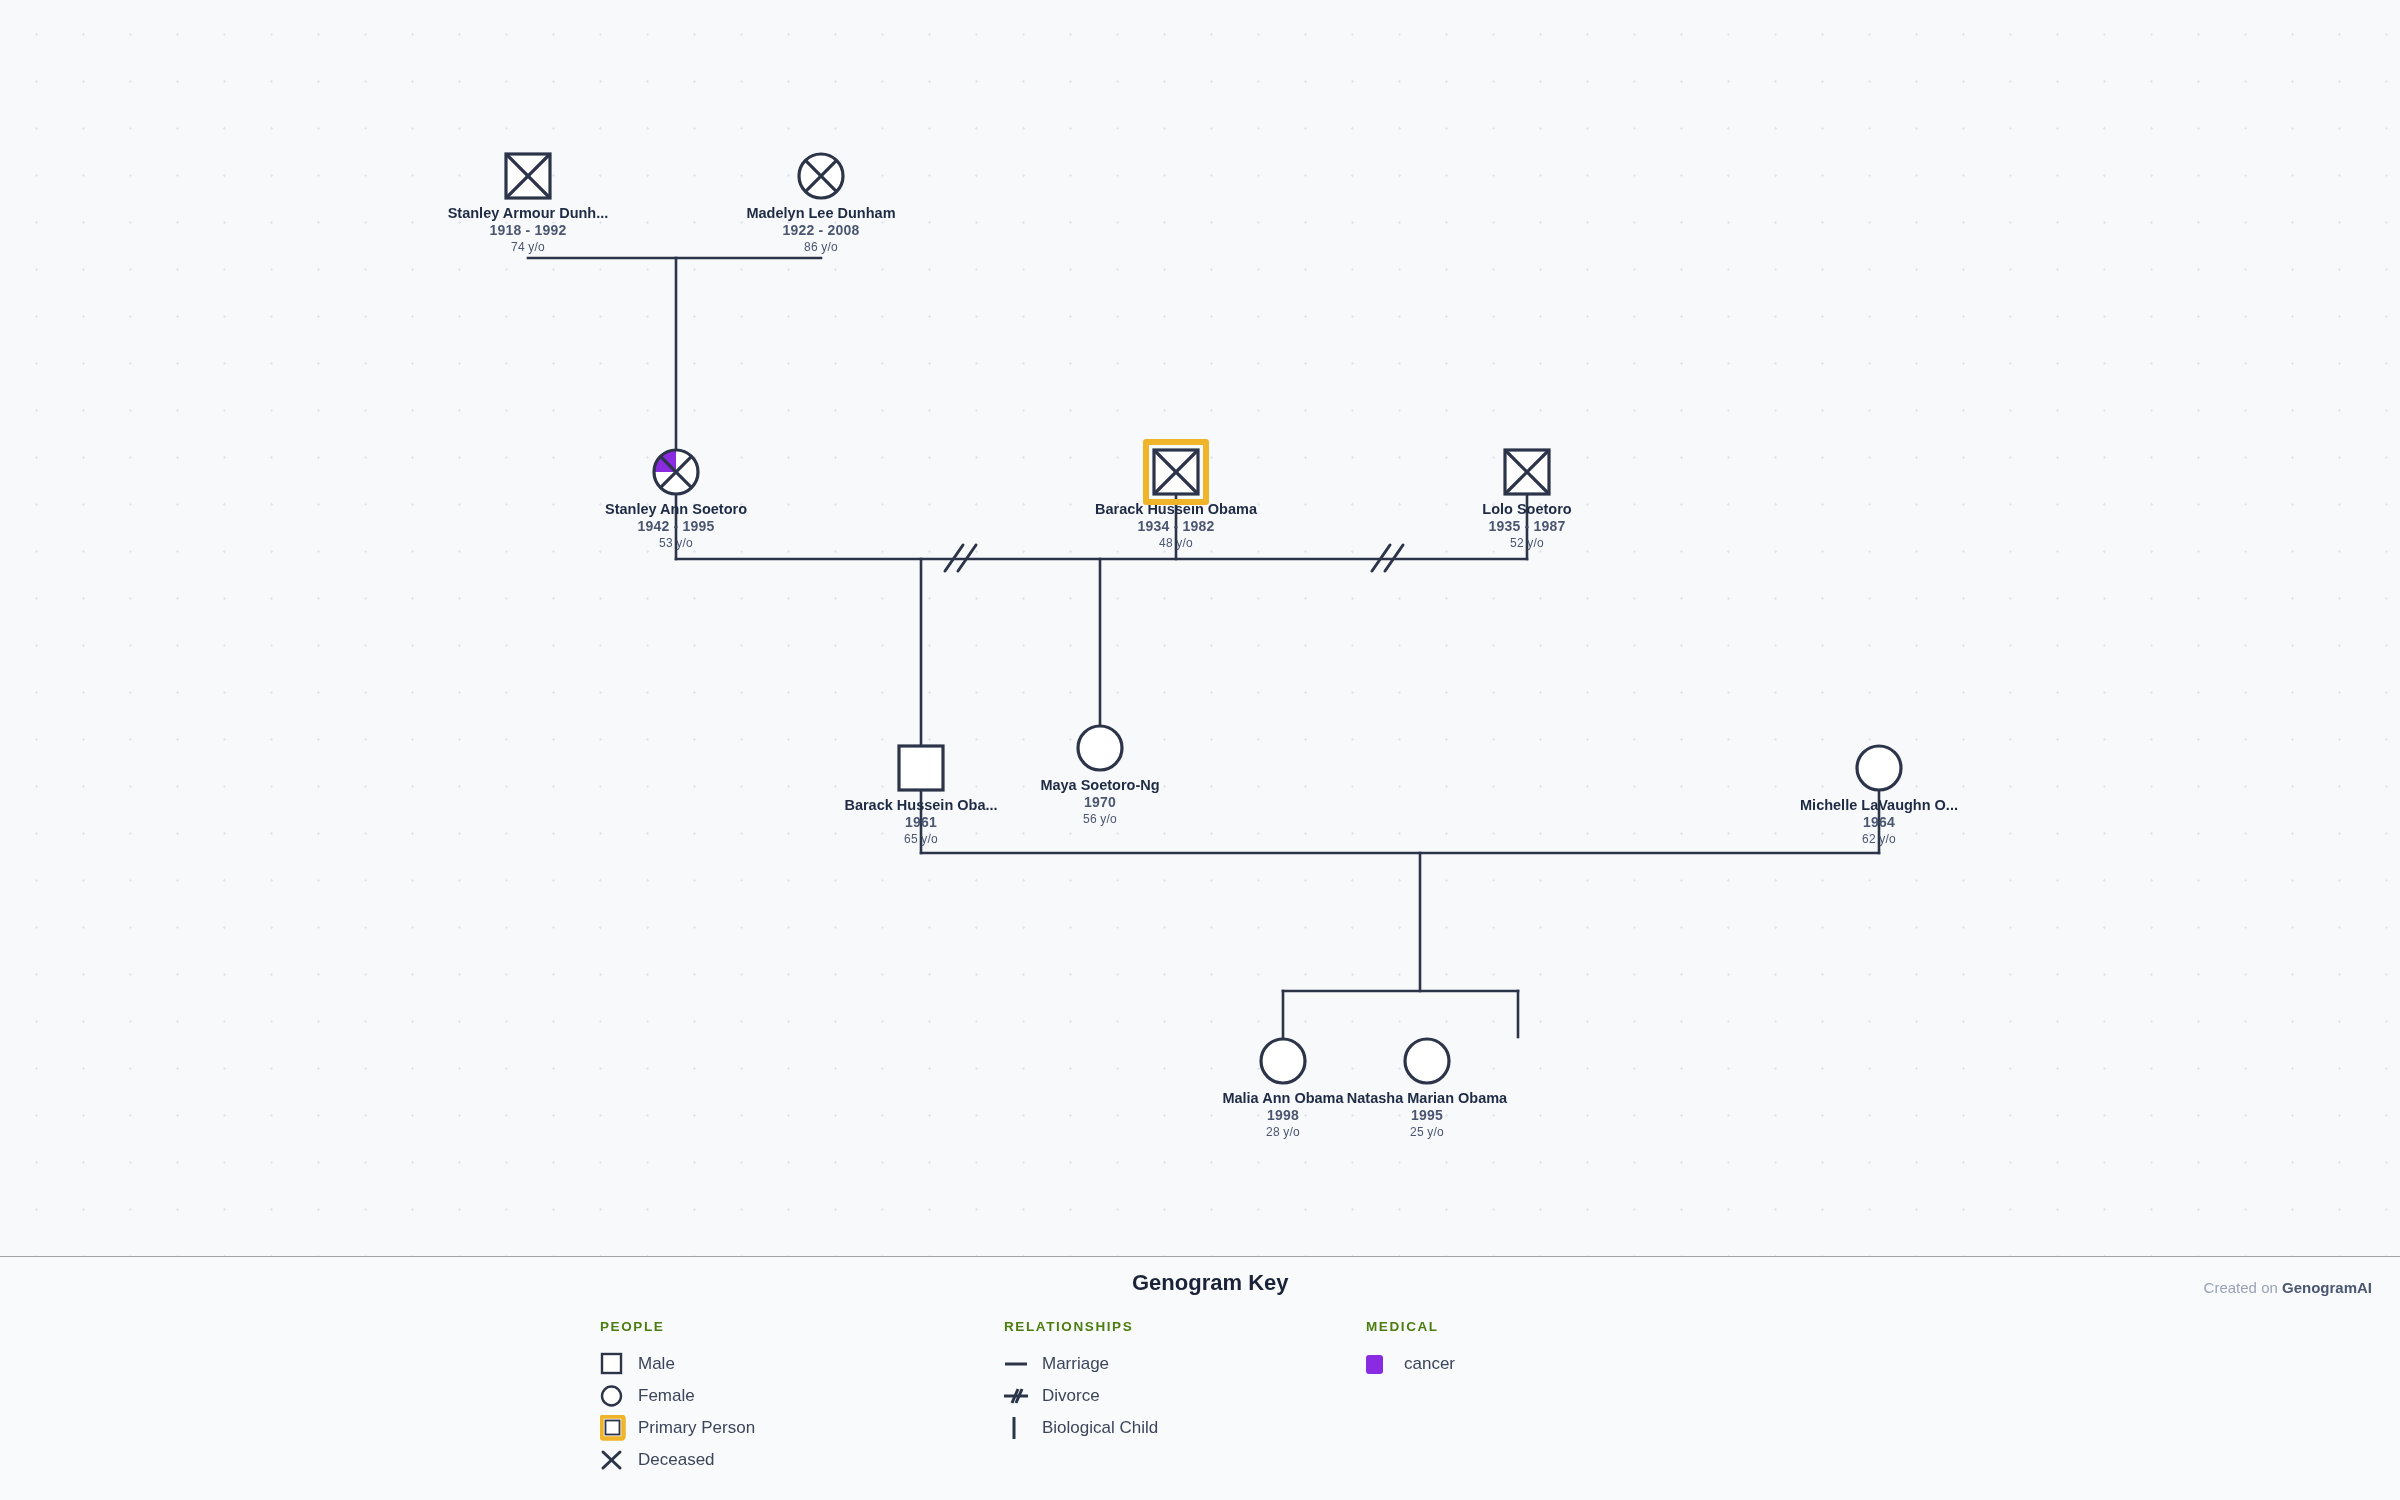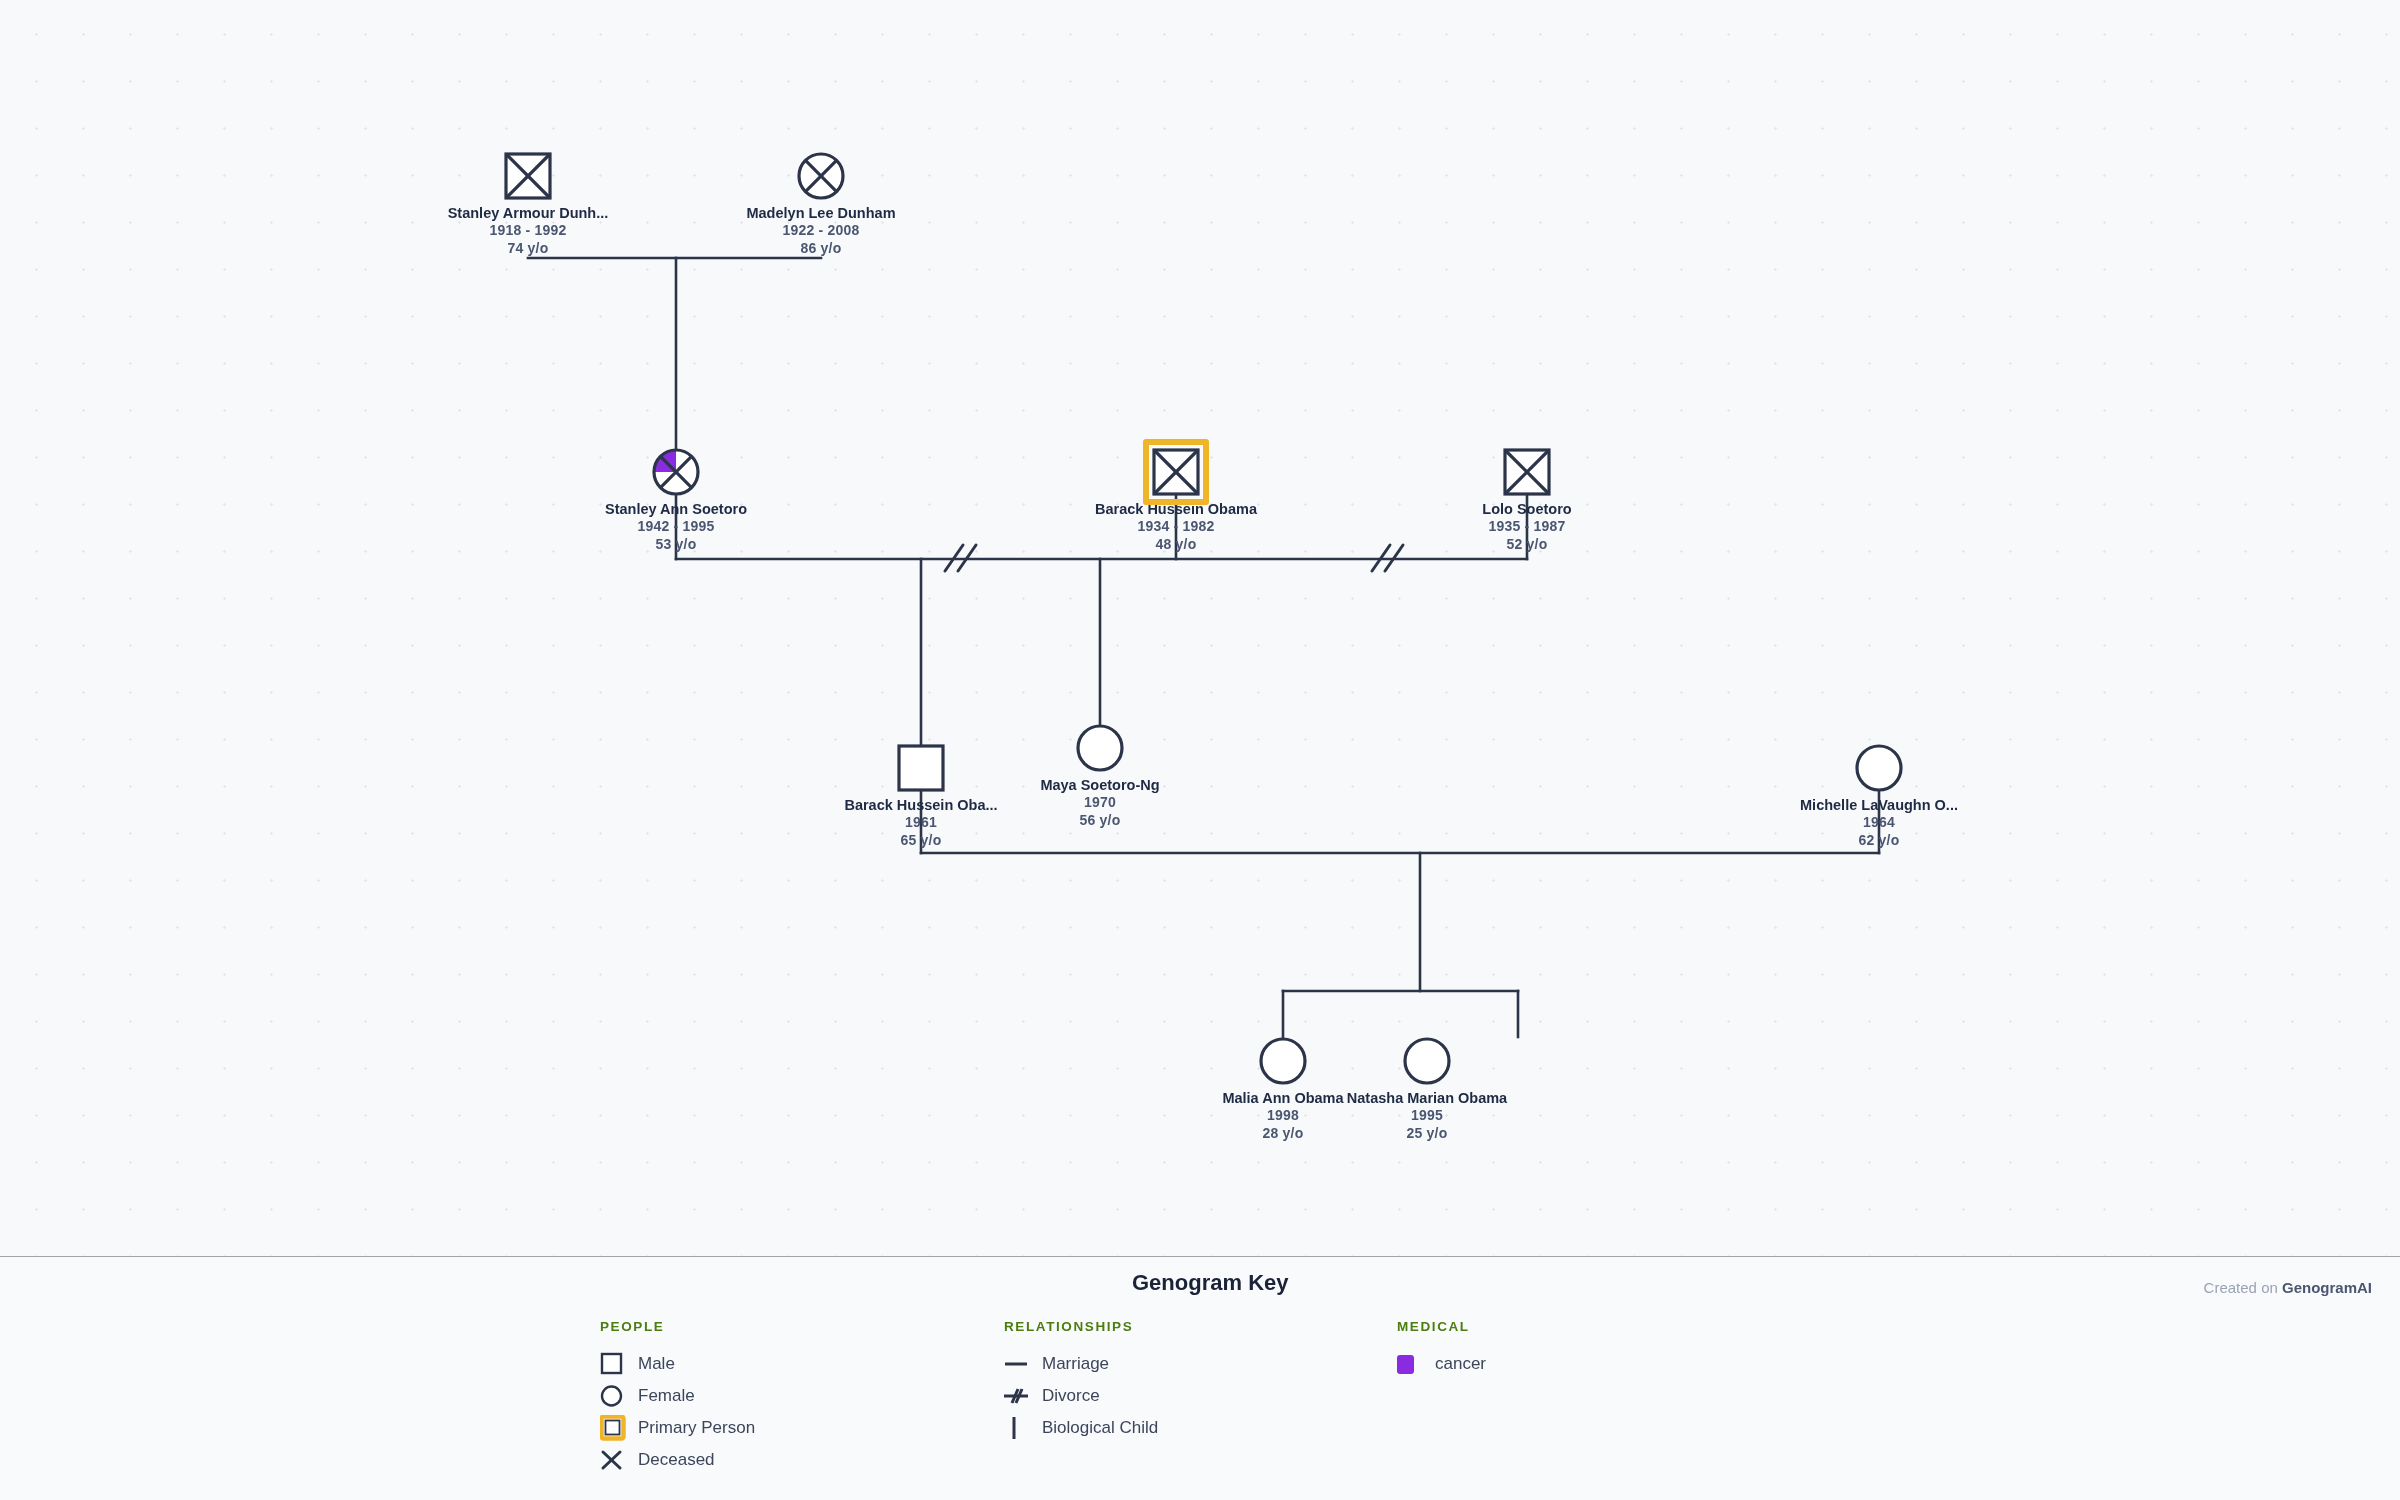--- a/index.html
+++ b/index.html
@@ -75,22 +75,22 @@
     text-overflow: ellipsis;
   }
   .n-years {
     font-size: 14px;
     font-weight: 700;
     color: #4b5670;
     line-height: 1.25;
     letter-spacing: .2px;
   }
   .n-age {
-    font-size: 14px;
-    font-weight: 700;
+    font-size: 12px;
+    font-weight: 400;
     color: #4b5670;
     line-height: 1.25;
     letter-spacing: .2px;
   }
 
   
   #footer {
     position: absolute;
     left: 0; top: 1256px;
     width: 2400px; height: 244px;
@@ -403,21 +403,21 @@
           </div>
           <div class="key-row">
             <span class="key-ico">
               <svg width="28" height="26" viewBox="0 0 28 26">
                 <line x1="10" y1="2" x2="10" y2="24" stroke="#2c3449" stroke-width="3"></line>
               </svg>
             </span>
             <span class="key-lbl">Biological Child</span>
           </div>
         </div>
-        <div class="key-col" style="left: 1397px;">
+        <div class="key-col" style="left: 1366px;">
           <div class="key-head">MEDICAL</div>
           <div class="key-row">
             <span class="key-ico">
               <span class="sw" style="background: rgb(138, 43, 226);"></span>
             </span>
             <span class="key-lbl">cancer</span>
           </div>
         </div>
       </div>
   </div>

